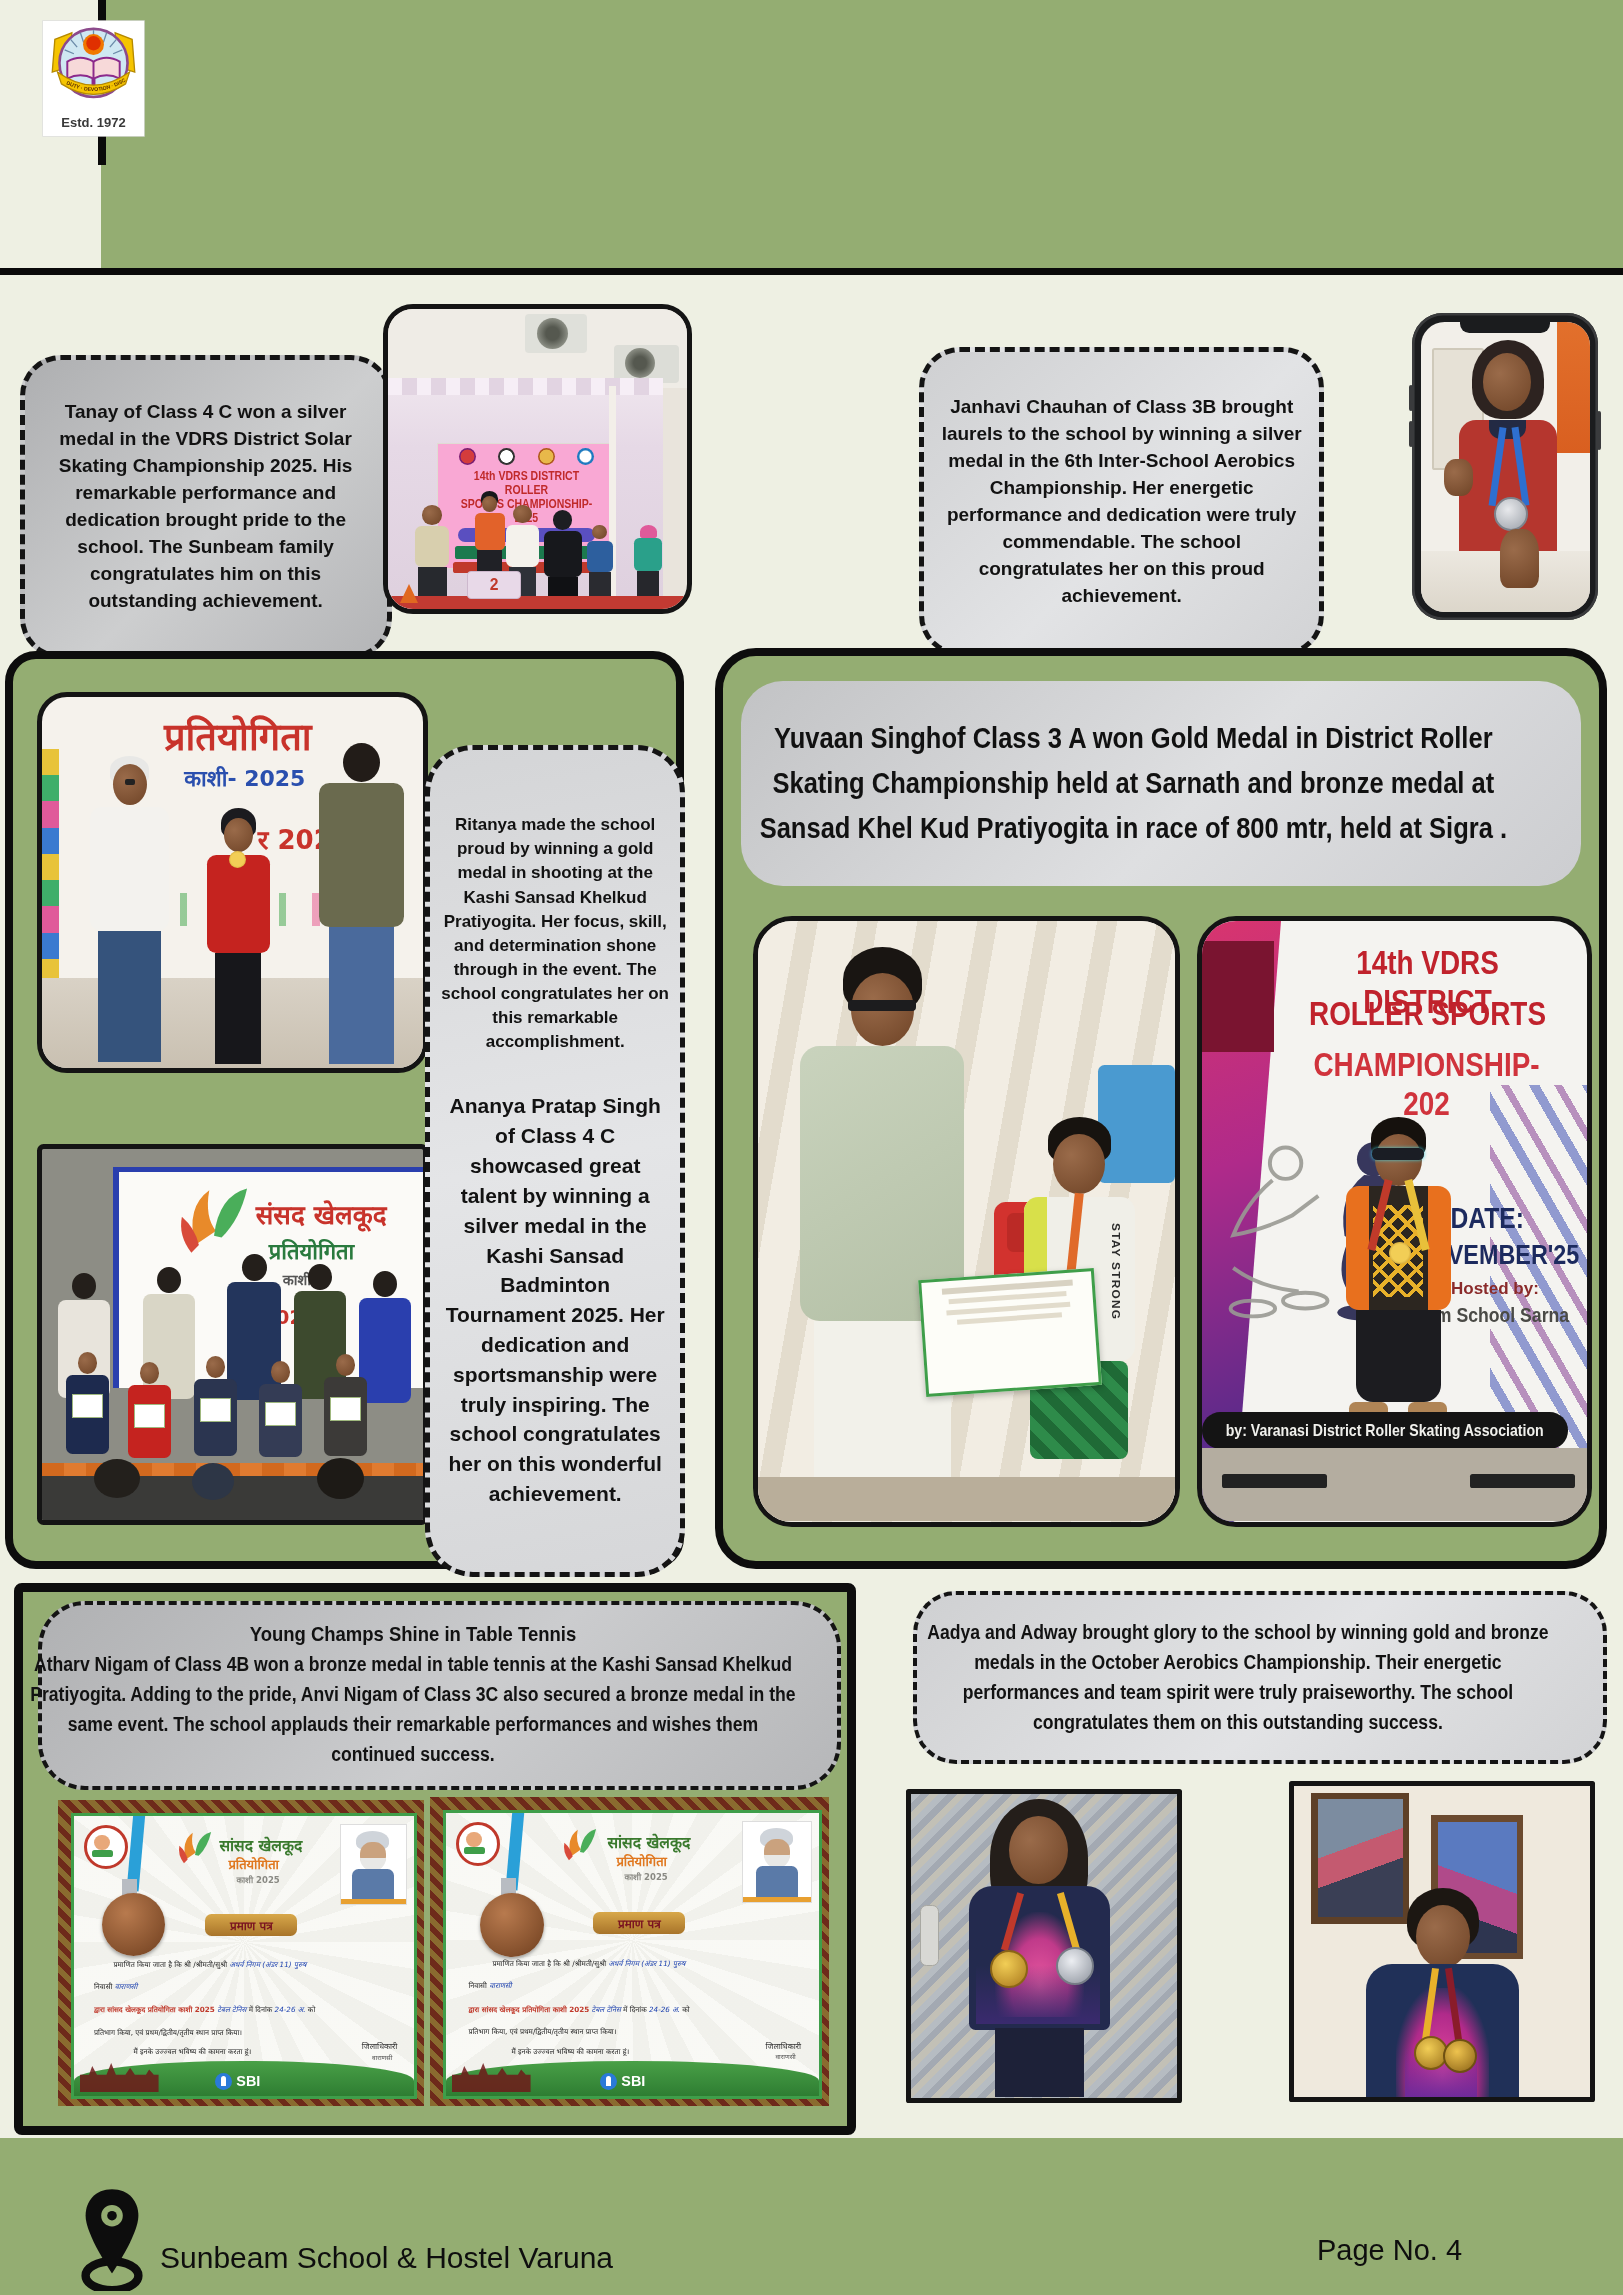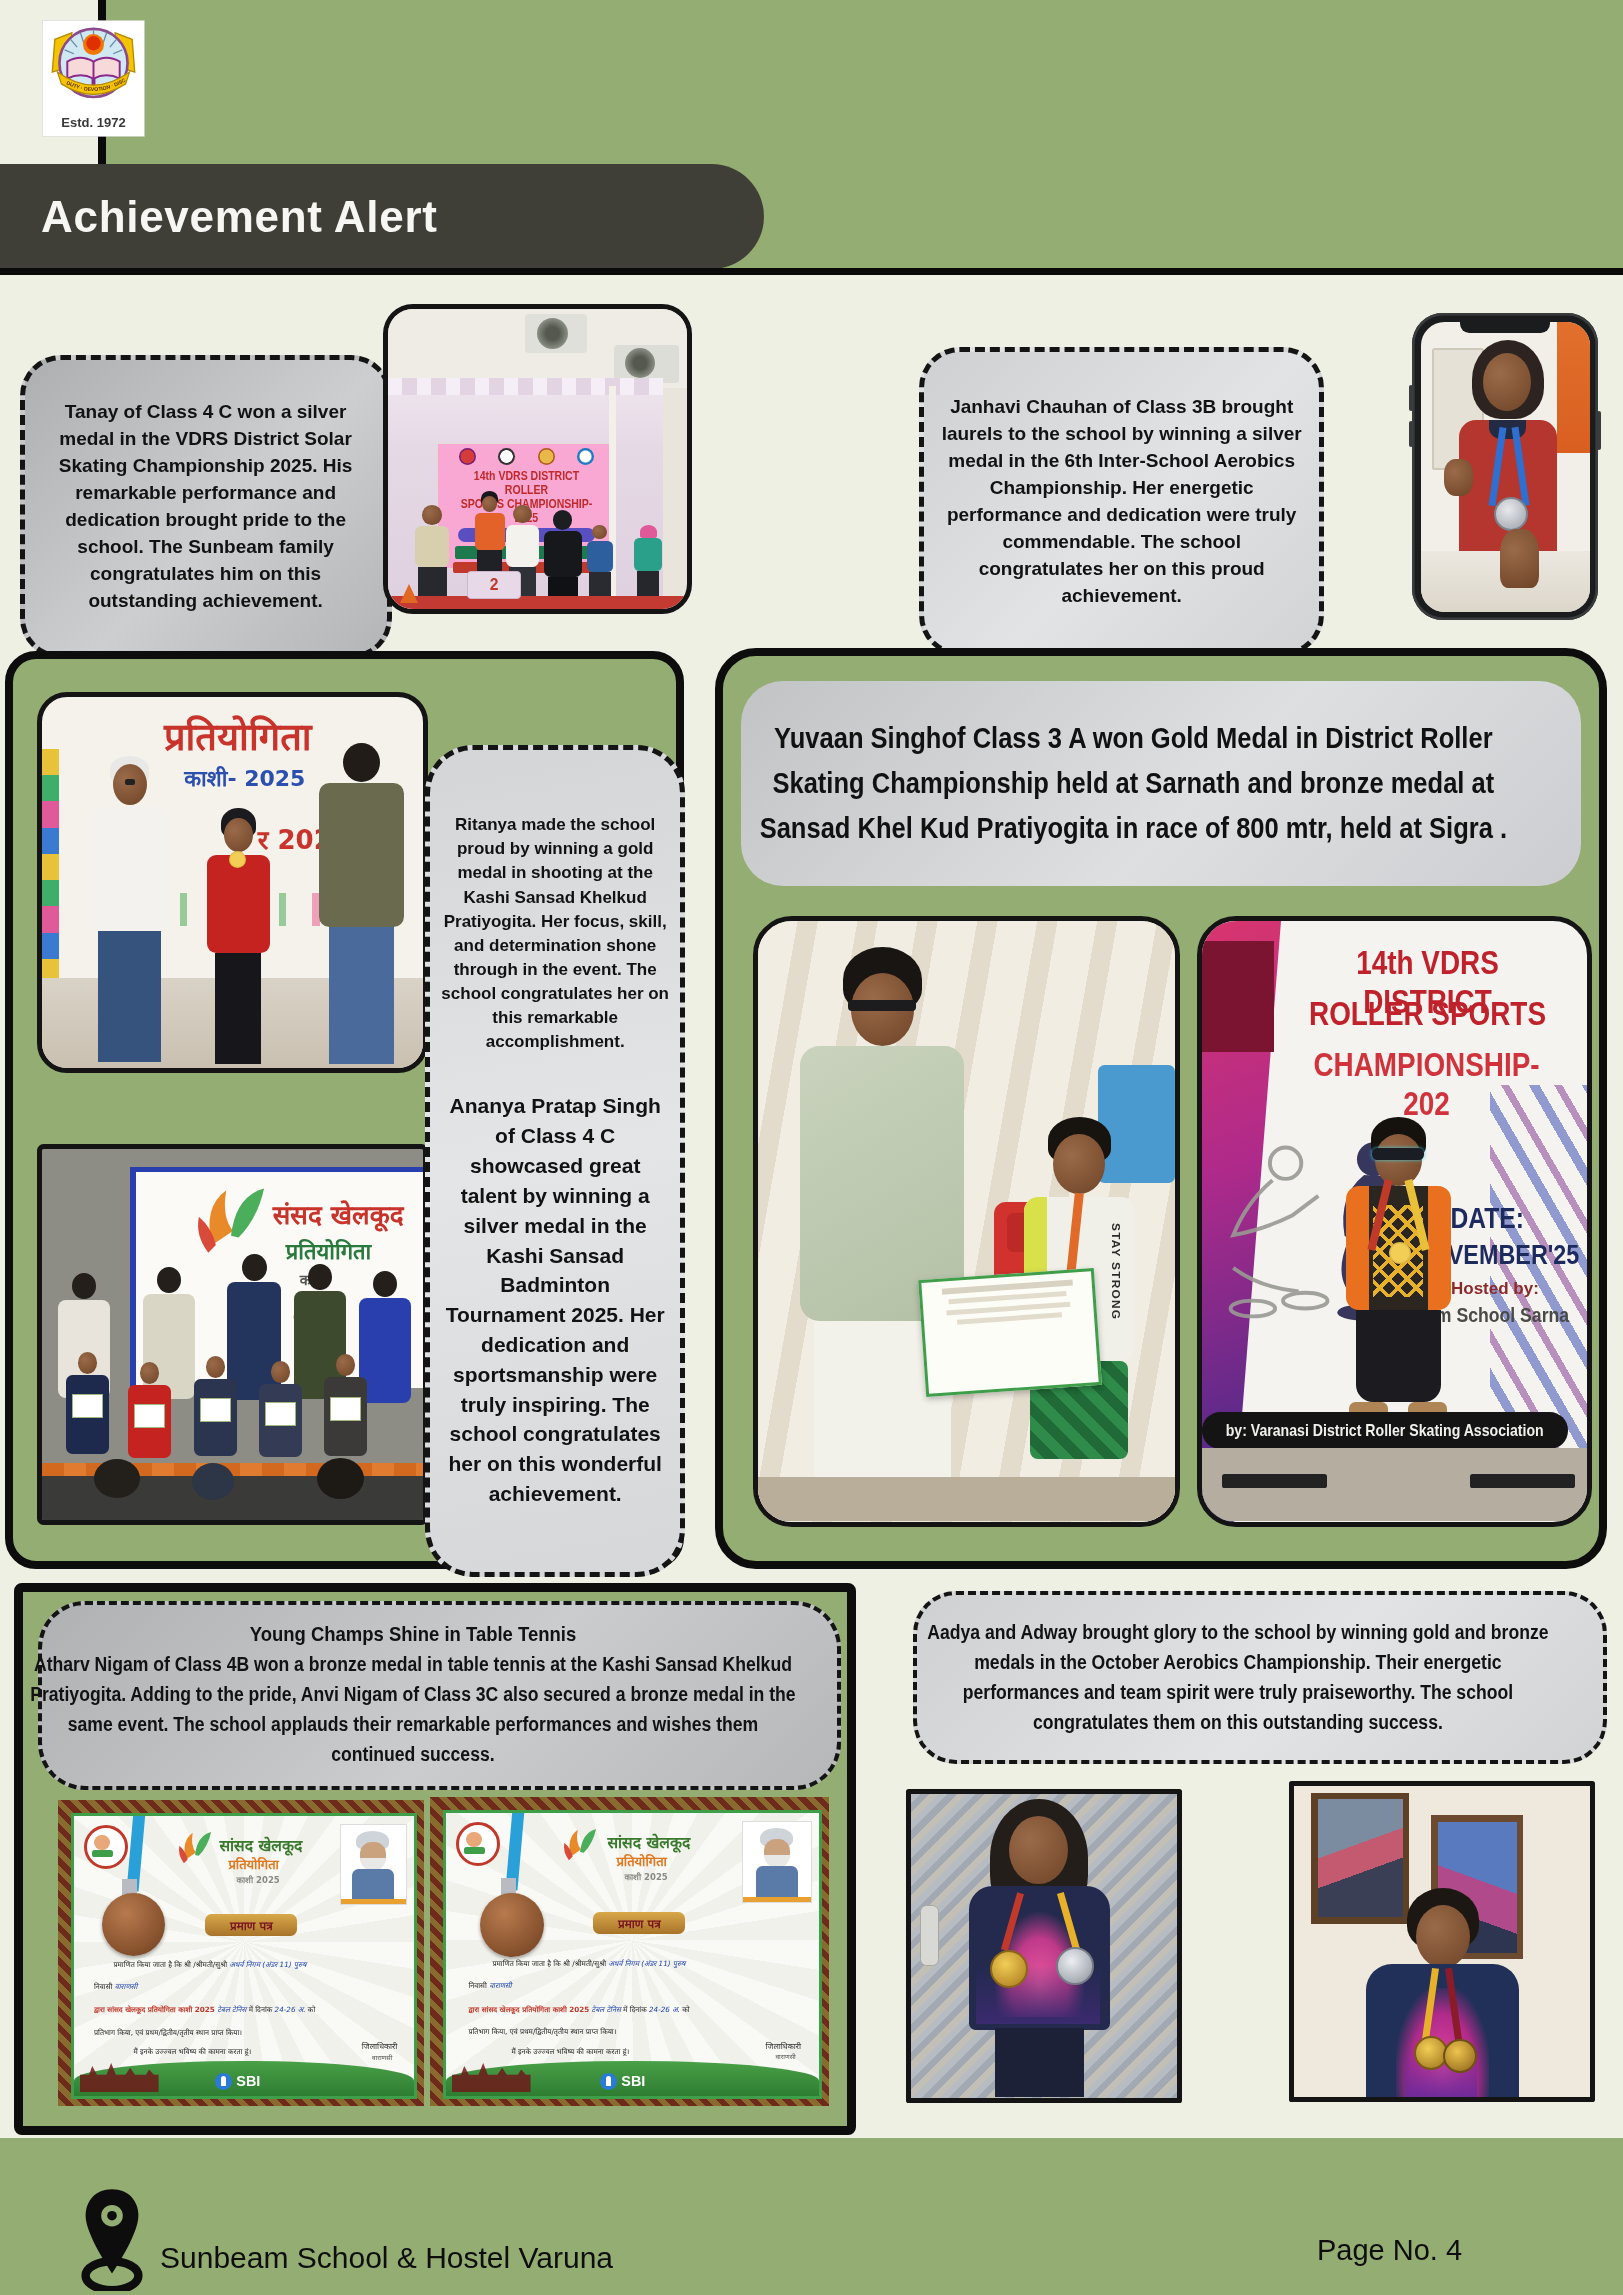--- a/index.html
+++ b/index.html
@@ -46,23 +46,20 @@
       <path d="M37 62 Q57 50 77 62 Q97 50 117 62 L117 88 Q97 78 77 88 Q57 78 37 88 Z" fill="#f7d9d9" stroke="#8c2a8c" stroke-width="3"></path>
       <line x1="77" y1="62" x2="77" y2="88" stroke="#8c2a8c" stroke-width="3"></line>
       <path d="M74 88 L80 88 L80 112 L74 112 Z" fill="#8c2a8c"></path>
       <path d="M22 78 Q77 118 132 78 L126 96 Q77 128 28 96 Z" fill="#f5c400" stroke="#b58900" stroke-width="2"></path>
       <path id="mottoArc" d="M28 92 Q77 122 126 92" fill="none"></path>
       <text font-size="8" fill="#5a2d00" font-weight="bold"><textPath href="#mottoArc" startOffset="8">DUTY · DEVOTION · DISCIPLINE</textPath></text>
     </svg>
     <div class="abs" style="left:0;top:94px;width:101px;text-align:center;font-size:13px;font-weight:bold;color:#3a3a3a;">Estd. 1972</div>
   </div>
 
-  <div class="abs" style="left:0;top:164px;width:764px;height:105px;background:#403f37;border-radius:0 55px 55px 0;display:flex;align-items:center;">
-    <span style="margin-left:41px;font-size:44px;font-weight:bold;color:#f6f6f3;letter-spacing:0.7px;">Achievement Alert</span>
-  </div>
   <div class="abs" style="left:0;top:268px;width:1623px;height:7.2px;background:#0a0a0a;"></div>
 
   <div class="abs story dash8 grayA" style="left:19.6px;top:319px;width:336px;height:284px;border-radius:41px;padding:5.2px 13px;">
     <div style="font-size:19px;line-height:1.42;">Tanay of Class 4 C won a silver medal in the VDRS District Solar Skating Championship 2025. His remarkable performance and dedication brought pride to the school. The Sunbeam family congratulates him on this outstanding achievement.</div>
   </div>
 
   <div class="abs photo" style="left:383px;top:304px;width:299px;height:300px;border-radius:30px;background:#e9e4dc;">
     <div class="abs" style="left:0;top:0;width:299px;height:79px;background:#efece6;"></div>
     <div class="abs" style="left:137px;top:5.2px;width:62px;height:39px;background:#dfe0da;border-radius:3.9px;"></div>
     <div class="abs" style="left:149px;top:9.2px;width:31px;height:31px;border-radius:50%;background:radial-gradient(#55584f 30%,#8b8e84 70%);"></div>
@@ -173,21 +170,21 @@
         <div style="width:46px;height:111px;margin:0 auto;background:#17171b;"></div>
       </div>
       <div class="abs" style="left:267px;top:46px;width:105px;height:327px;">
         <div style="width:37px;height:39px;margin:0 auto;background:#221c18;border-radius:50%;"></div>
         <div style="width:85px;height:144px;margin:1.3px auto 0;background:#6a6a4e;border-radius:10.5px;"></div>
         <div style="width:65px;height:137px;margin:0 auto;background:#4a6a9c;"></div>
       </div>
     </div>
 
     <div class="abs photo" style="left:23.6px;top:485px;width:381px;height:371px;border-radius:6.5px;background:#8d8d85;">
-      <div class="abs" style="left:88px;top:18.3px;width:309px;height:216px;background:#fbfaf7;border-left:6.5px solid #2a3fae;border-top:5.2px solid #2a3fae;">
+      <div class="abs" style="left:71px;top:18.3px;width:309px;height:216px;background:#fbfaf7;border-left:6.5px solid #2a3fae;border-top:5.2px solid #2a3fae;">
         <svg width="98" height="85" viewBox="0 0 100 90" style="position:absolute;left:46px;top:6.5px;">
           <path d="M30 70 Q20 30 45 12 Q40 40 52 55 Z" fill="#e88a2a"></path>
           <path d="M50 60 Q55 18 85 10 Q78 42 58 62 Z" fill="#4aae5a"></path>
           <path d="M26 78 Q12 60 16 40 Q30 52 34 70 Z" fill="#d84a3a"></path>
         </svg>
         <div class="hindi" style="position:absolute;left:137px;top:23.6px;color:#c8332b;font-weight:bold;font-size:26px;">संसद खेलकूद</div>
         <div class="hindi" style="position:absolute;left:150px;top:63px;color:#2a7a3e;font-weight:bold;font-size:22px;">प्रतियोगिता</div>
         <div class="hindi" style="position:absolute;left:164px;top:98px;color:#555;font-weight:bold;font-size:14.4px;">काशी</div>
         <div class="hindi" style="position:absolute;left:157px;top:131px;color:#c8332b;font-weight:bold;font-size:19.6px;">02 न</div>
       </div>

